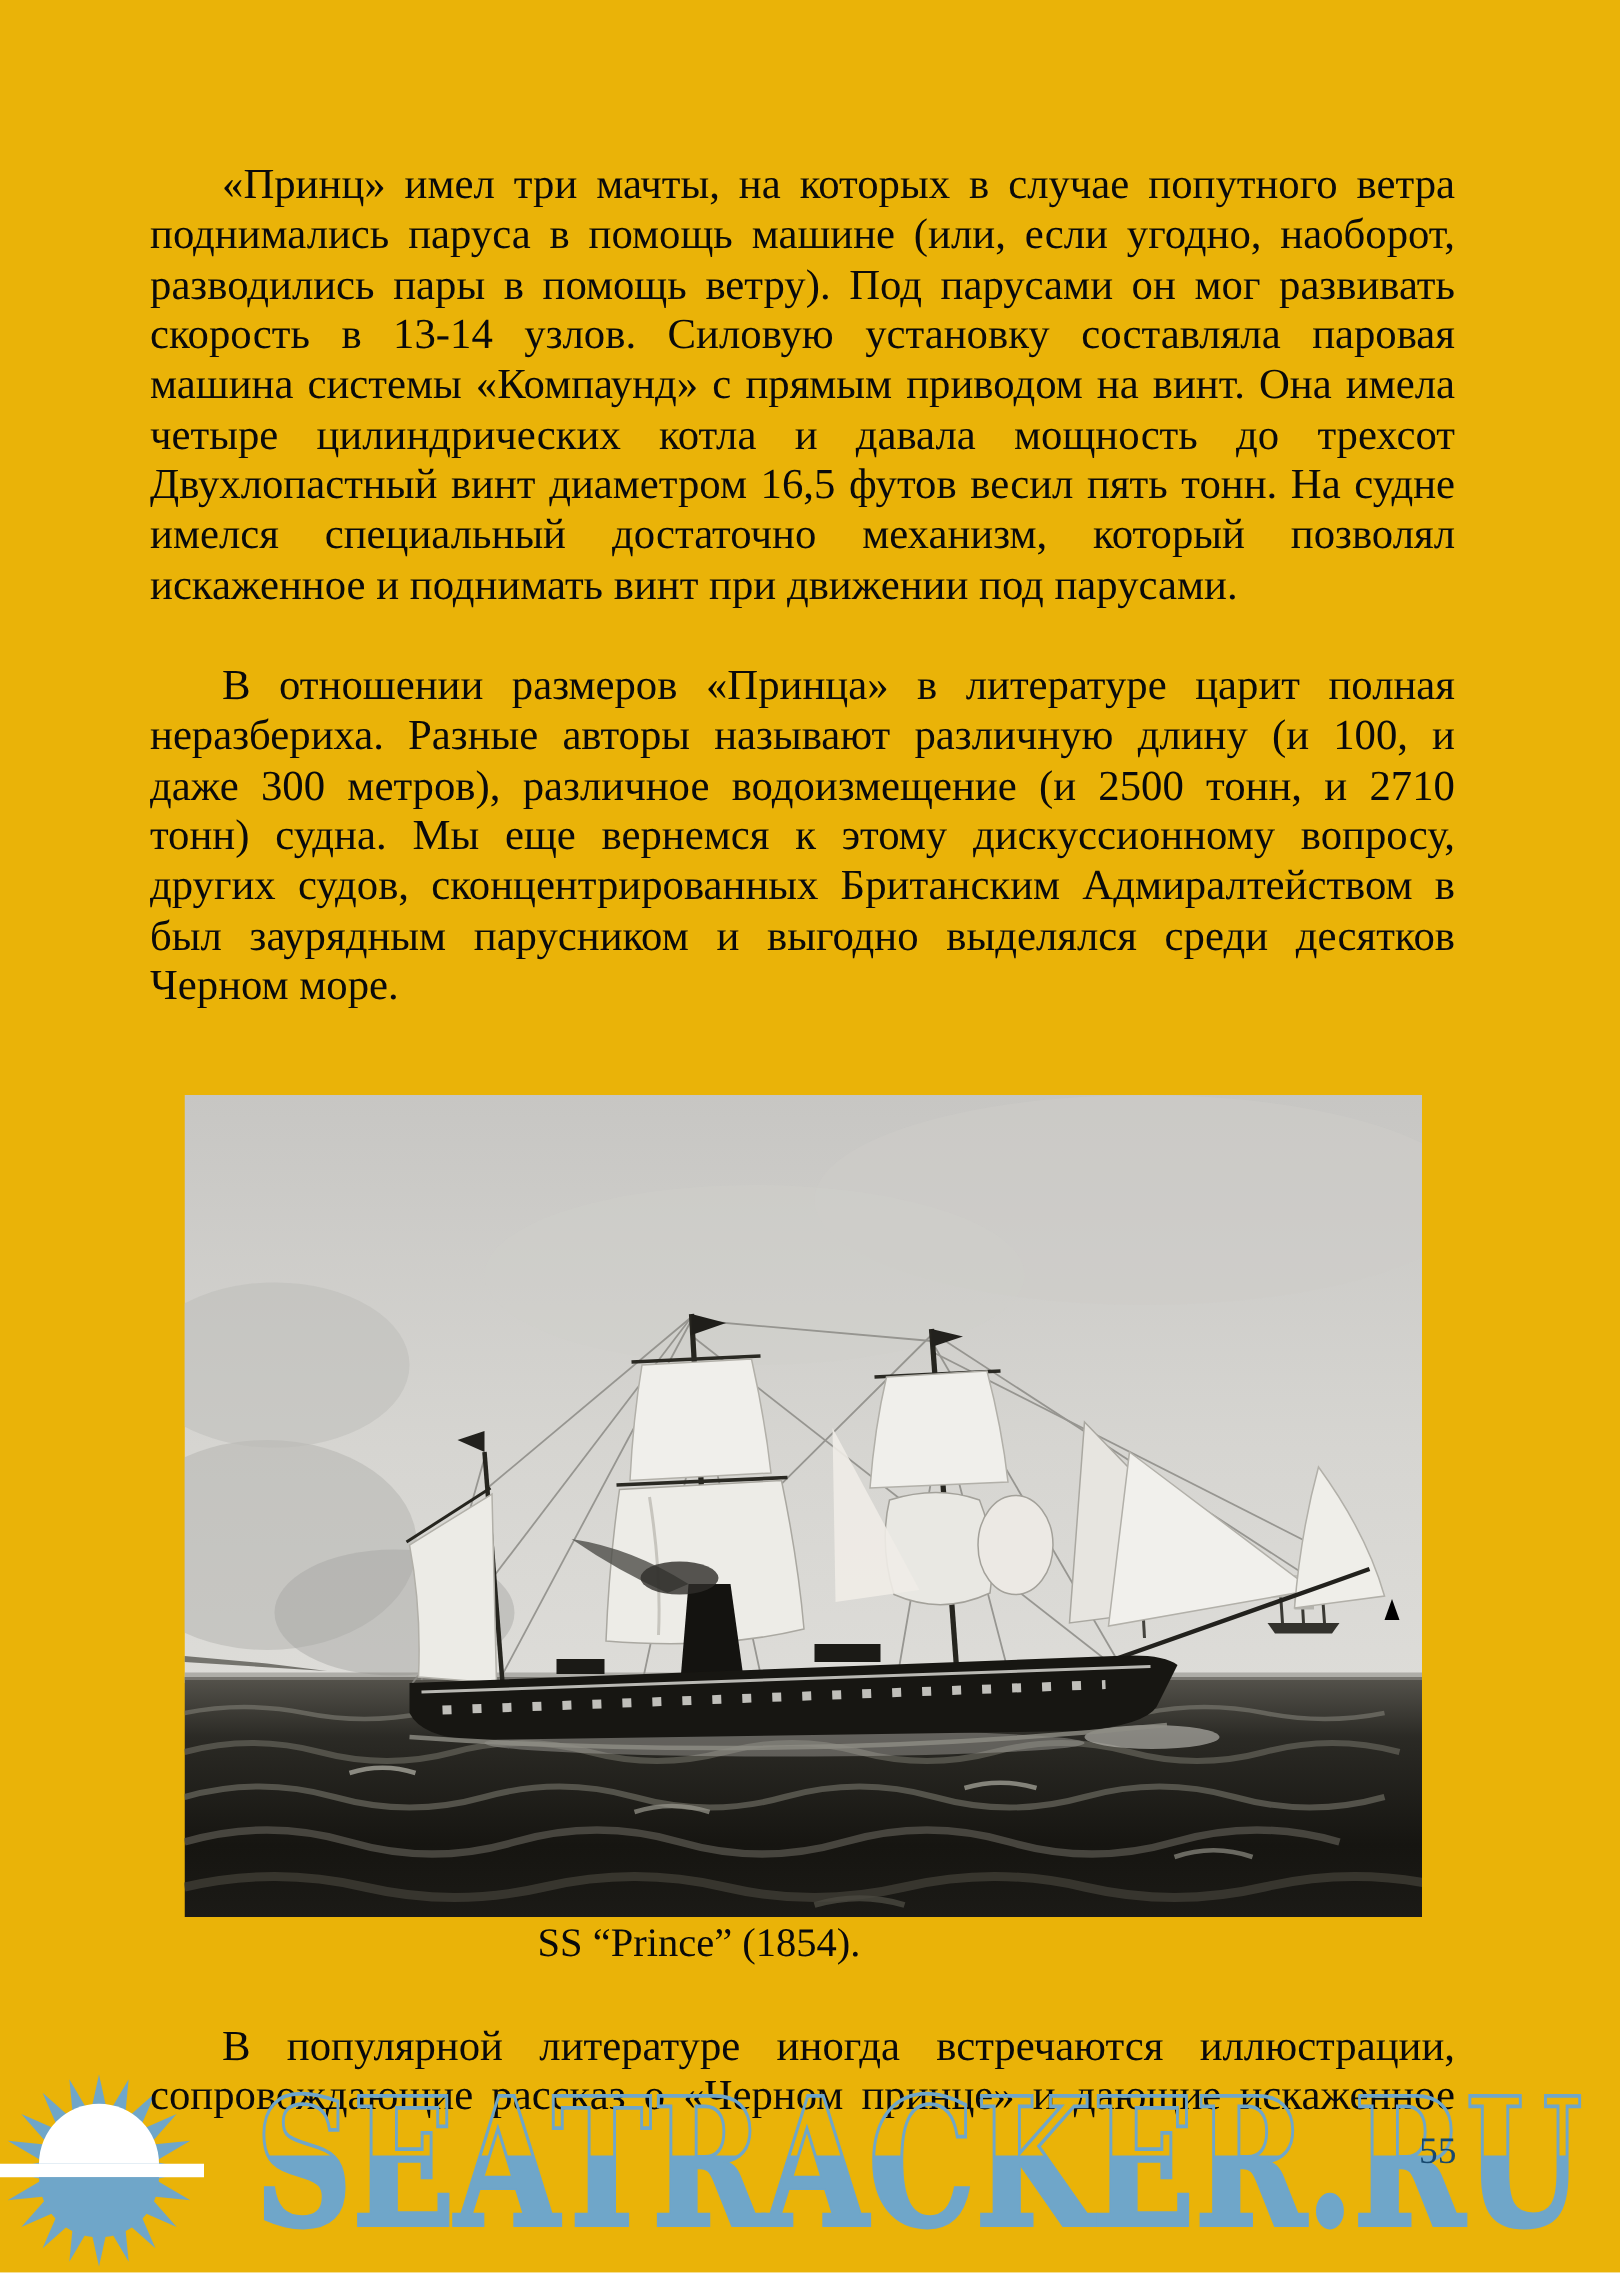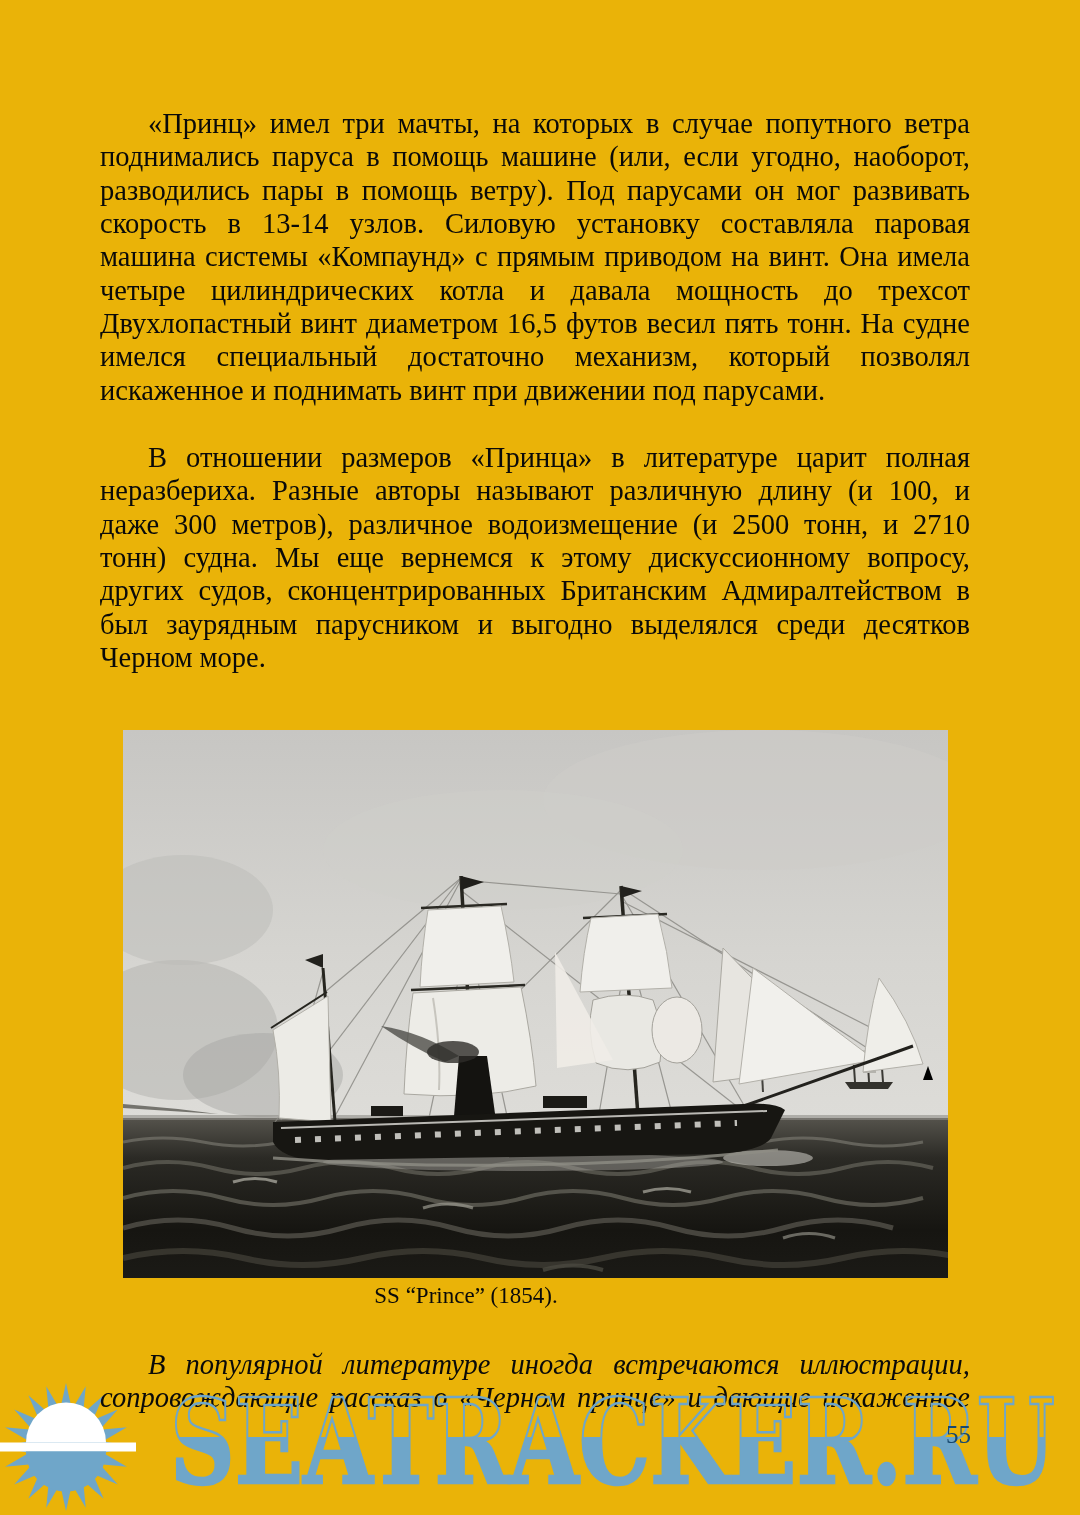--- a/index.html
+++ b/index.html
@@ -19,24 +19,24 @@
   }
   .para .line:first-child { text-indent:48px; }
   .line.last-line { text-align-last:left; }
   .para--open .line.last-line { text-align-last:justify; }
   .figure {
     position:absolute; left:123px; top:730px; width:825px; height:548px;
   }
   .figure svg { display:block; width:825px; height:548px; }
   .caption {
     position:absolute; left:0; top:1279px; width:932px;
-    font-size:23px; line-height:33px; text-align:center;
+    font-size:27px; line-height:33px; text-align:center;
   }
   .sun-svg { position:absolute; left:0px; top:1379px; width:140px; height:140px; z-index:1; }
-  .para3 { z-index:2;font-style:italic; }
+  .para3 { z-index:2; }
   .wm-svg { position:absolute; left:0; top:1388px; width:1080px; height:127px; z-index:3; pointer-events:none; }
   .wm-letters { font-family:"DejaVu Serif","Liberation Serif",serif; font-weight:bold; }
   .pagenum {
     position:absolute; left:946px; top:1421px; z-index:4;
     font-size:25px; color:var(--pagenum, #17486e);
   }
 </style>
 </head>
 <body>
 

